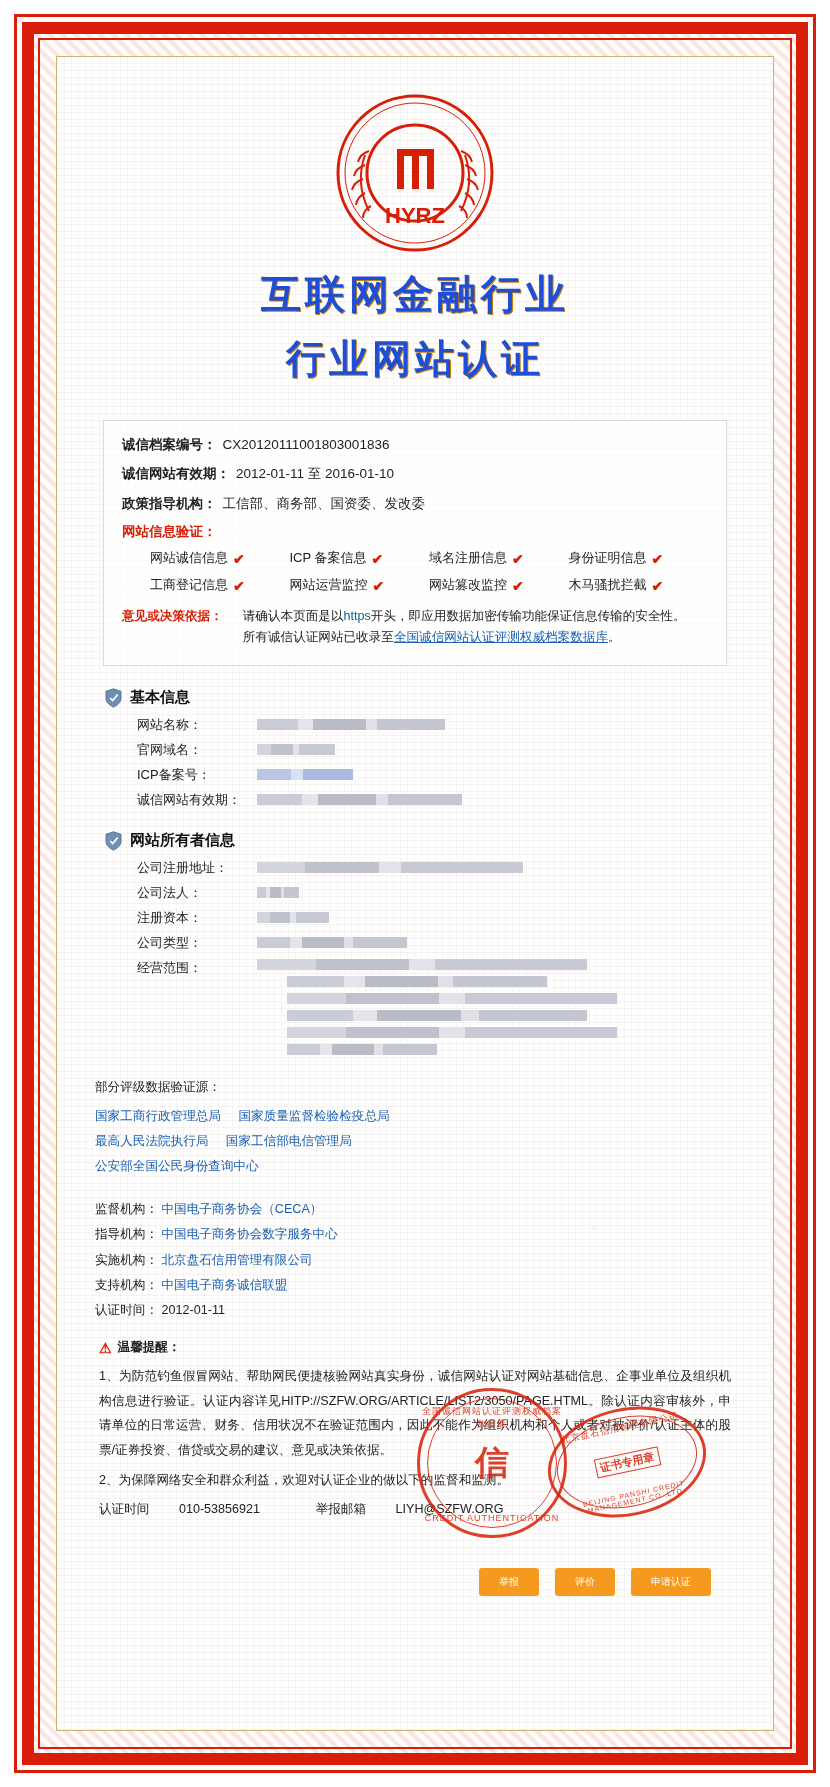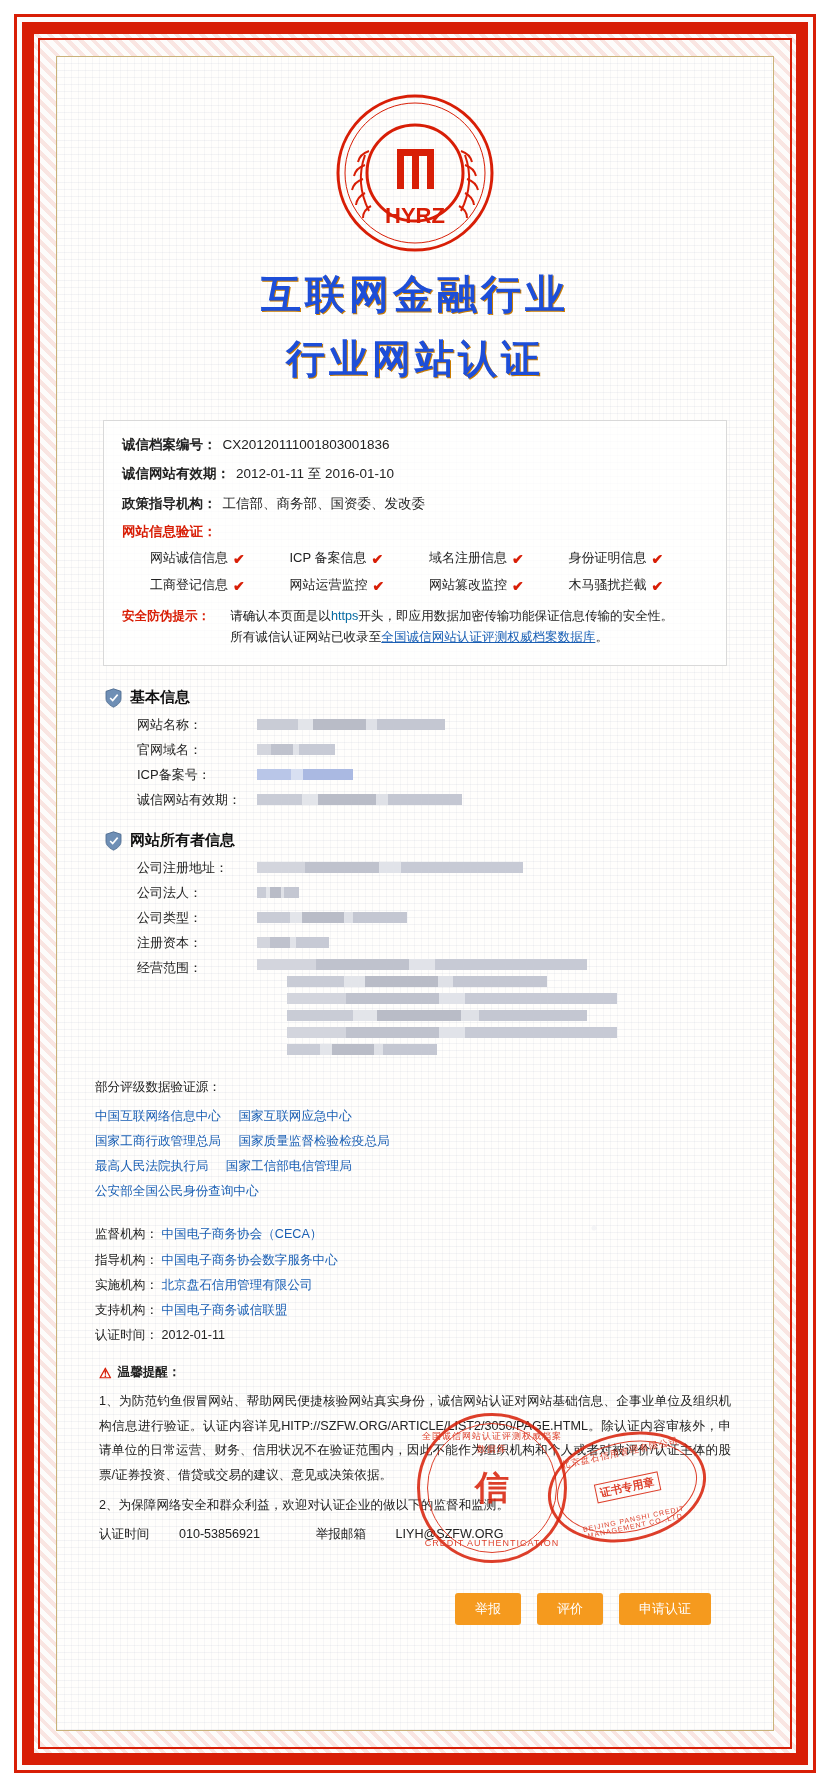--- a/index.html
+++ b/index.html
@@ -184,21 +184,21 @@
   .stamp-txt { position:absolute; font-size: 9px; letter-spacing:1px; }
 
   
   .btn-row {
     display:flex; justify-content:flex-end; gap: 16px;
     margin: 50px 26px 0 0;
   }
   .btn {
     background:#f59a1e;
     color:#fff;
-    font-size: 13px;
+    font-size: 10px;
     border:none;
     border-radius: 3px;
     padding: 7px 20px;
     cursor:pointer;
     font-family:"Liberation Sans", sans-serif;
   }
 </style>
 </head>
 <body>
 
@@ -287,21 +287,21 @@
           <span>网站篡改监控</span>
           <span class="tick">✔</span>
         </div>
         <div class="check-item">
           <span>木马骚扰拦截</span>
           <span class="tick">✔</span>
         </div>
       </div>
 
       <div class="safe-row">
-        <span class="safe-label">安全防伪提示：</span>
+        <span class="safe-label">意见或决策依据：</span>
         <span class="safe-text">
           <span>请确认本页面是以</span><span class="hl">https</span><span>开头，即应用数据加密传输功能保证信息传输的安全性。</span><br>
           <span>所有诚信认证网站已收录至</span><a href="#">全国诚信网站认证评测权威档案数据库</a><span>。</span>
         </span>
       </div>
     </div>
 
     <div class="sec-head">
       <svg class="shield" viewBox="0 0 20 24">
         <path d="M10 1 L19 4 V13 C19 19 10 23 10 23 C10 23 1 19 1 13 V4 Z" fill="#6f8fb5" stroke="#49688c"></path>
@@ -338,48 +338,44 @@
     <div class="field-list">
       <div class="field-row">
         <span class="field-label">公司注册地址：</span>
         <span class="redact gray2" style="width:266px"></span>
       </div>
       <div class="field-row">
         <span class="field-label">公司法人：</span>
         <span class="redact" style="width:42px"></span>
       </div>
       <div class="field-row">
+        <span class="field-label">注册资本：</span>
+        <span class="redact gray2" style="width:72px"></span>
+      </div>
+      <div class="field-row">
         <span class="field-label">公司类型：</span>
         <span class="redact" style="width:150px"></span>
-      </div>
-      <div class="field-row">
-        <span class="field-label">注册资本：</span>
-        <span class="redact gray2" style="width:72px"></span>
       </div>
       <div class="field-row" style="align-items:flex-start">
         <span class="field-label">经营范围：</span>
         <span class="multi-line">
           <span class="redact gray2" style="width:330px"></span>
           <span class="redact" style="width:260px;margin-left:30px"></span>
           <span class="redact gray2" style="width:330px;margin-left:30px"></span>
           <span class="redact" style="width:300px;margin-left:30px"></span>
           <span class="redact gray2" style="width:330px;margin-left:30px"></span>
           <span class="redact" style="width:150px;margin-left:30px"></span>
         </span>
       </div>
     </div>
 
     <div class="sources">
       <div class="src-left">
         <div class="src-title">部分评级数据验证源：</div>
         <div class="src-grid">
-          <div class="line">
-            <span>中国互联网络信息中心</span>
-            <span>国家互联网应急中心</span>
-          </div>
           <div class="line">
             <span>国家工商行政管理总局</span>
             <span>国家质量监督检验检疫总局</span>
           </div>
           <div class="line">
             <span>最高人民法院执行局</span>
             <span>国家工信部电信管理局</span>
           </div>
           <div class="line">
             <span>公安部全国公民身份查询中心</span>

